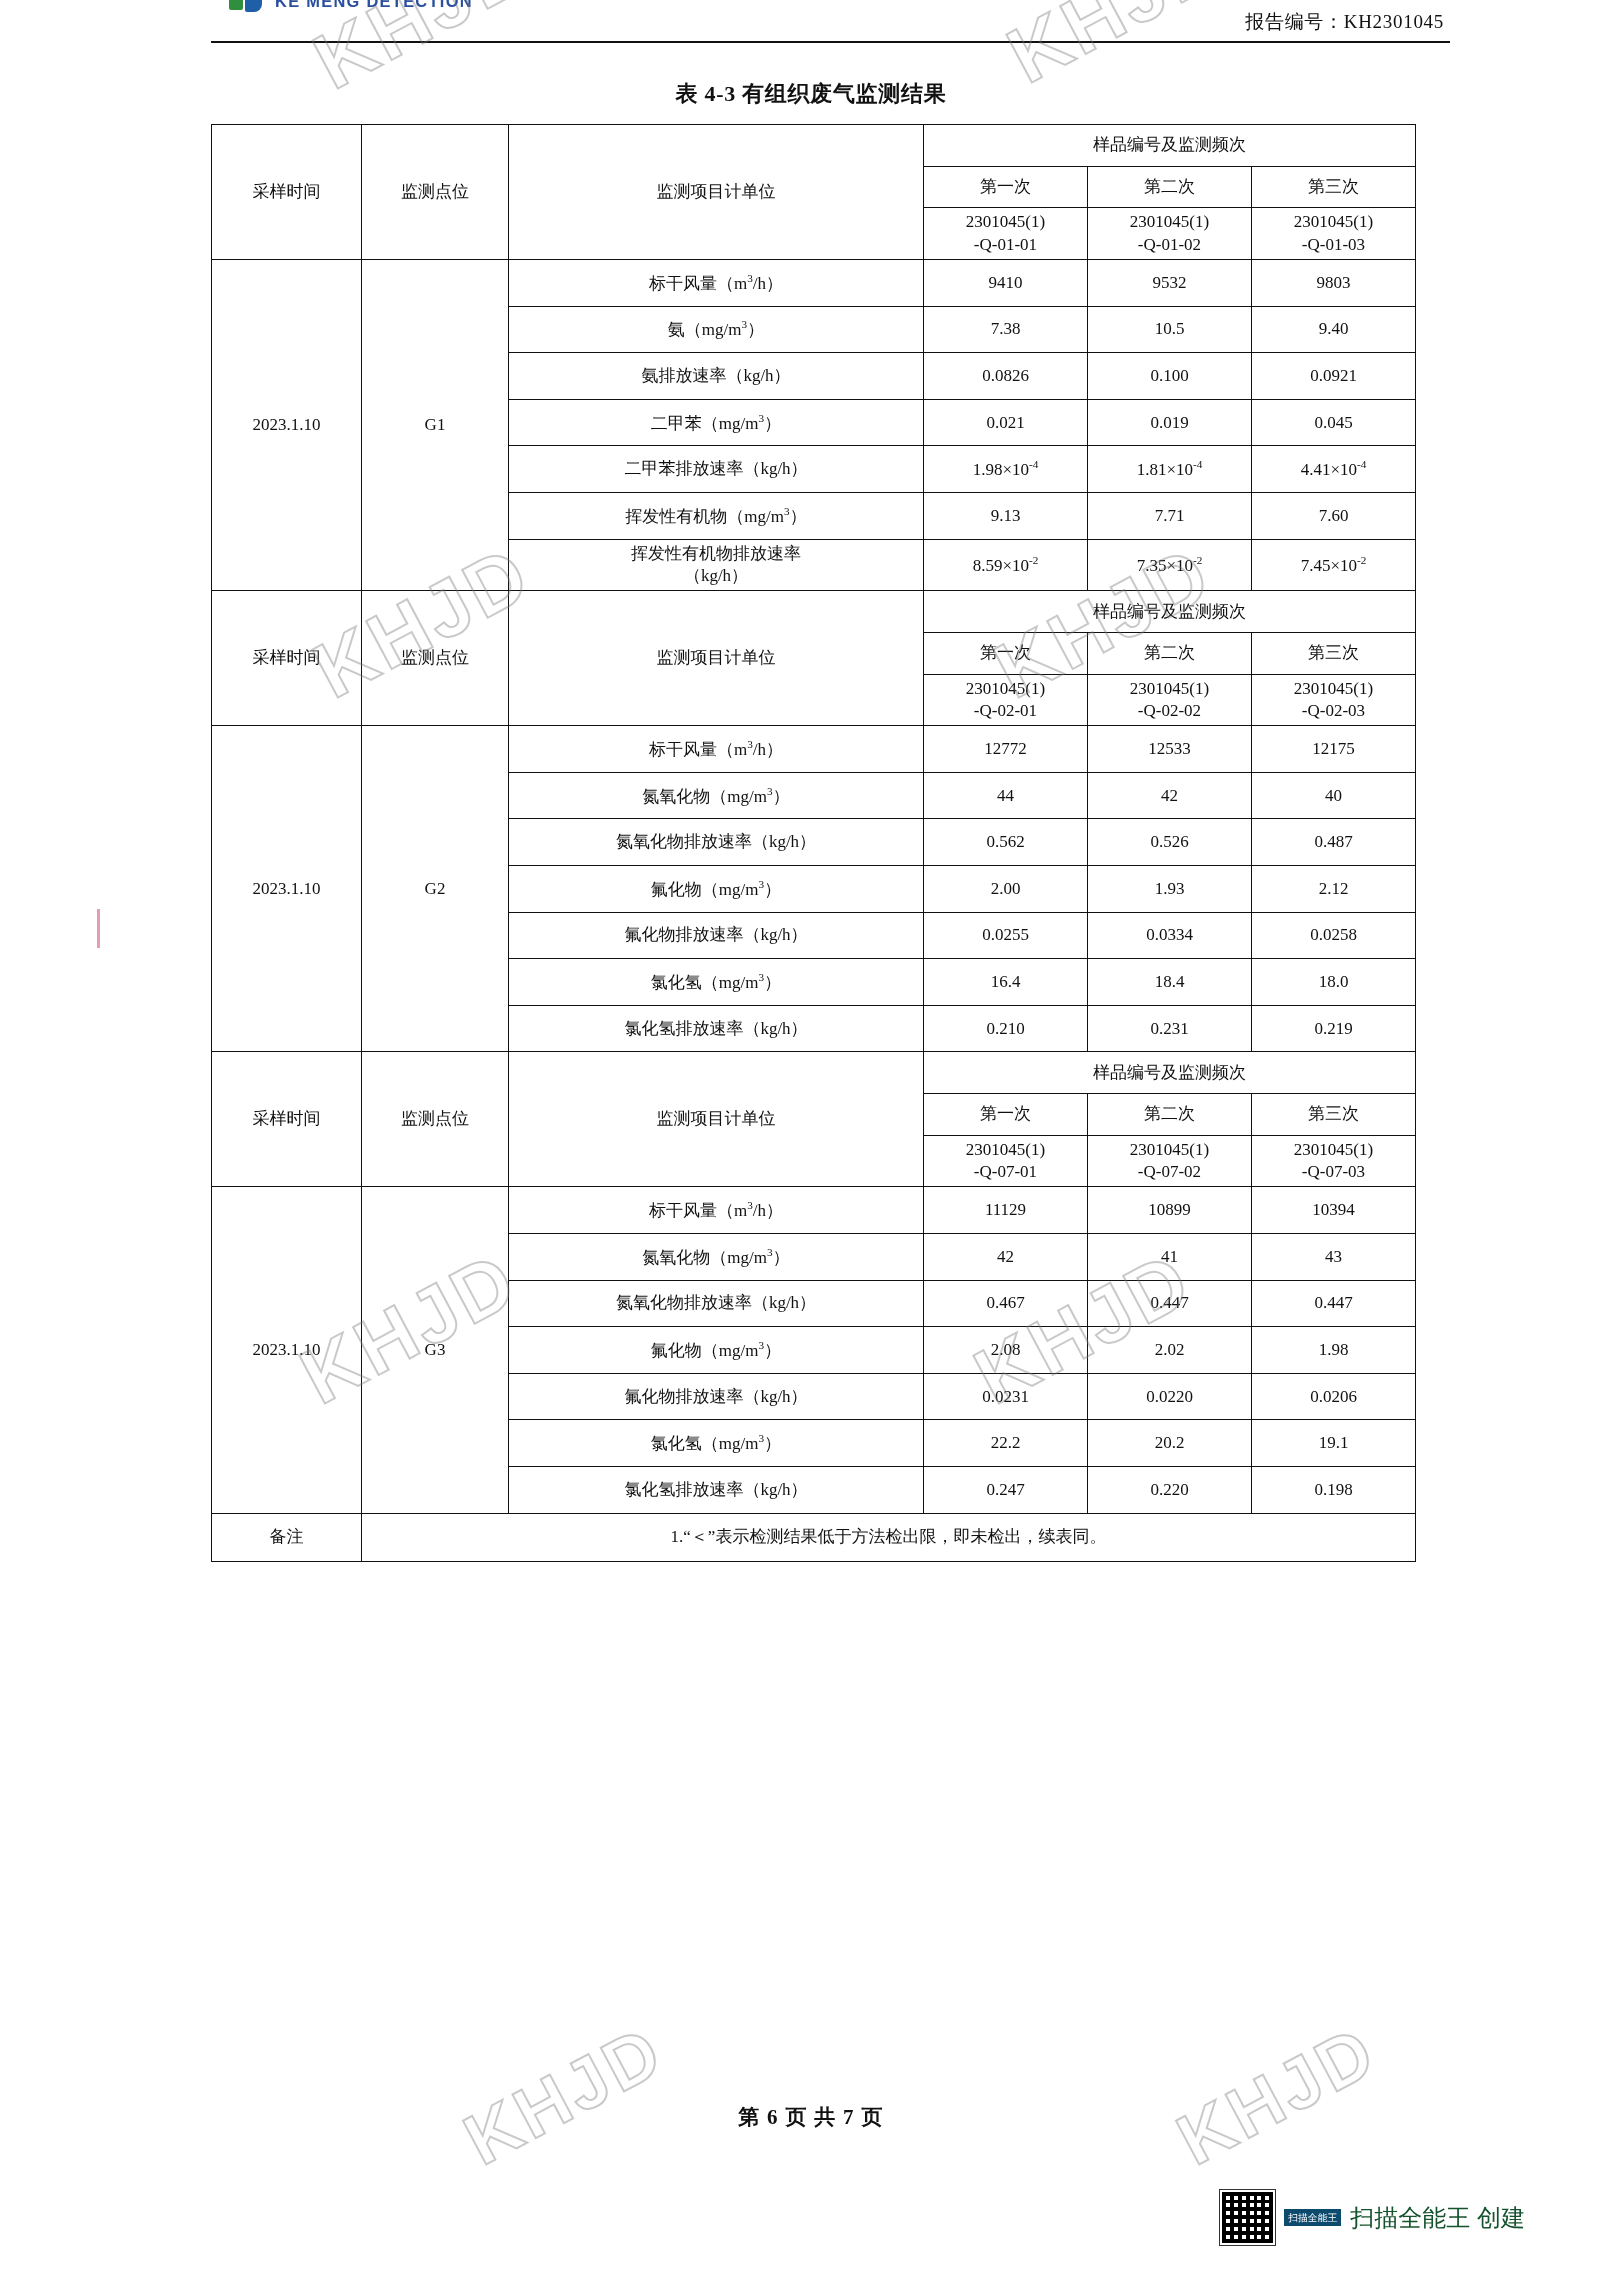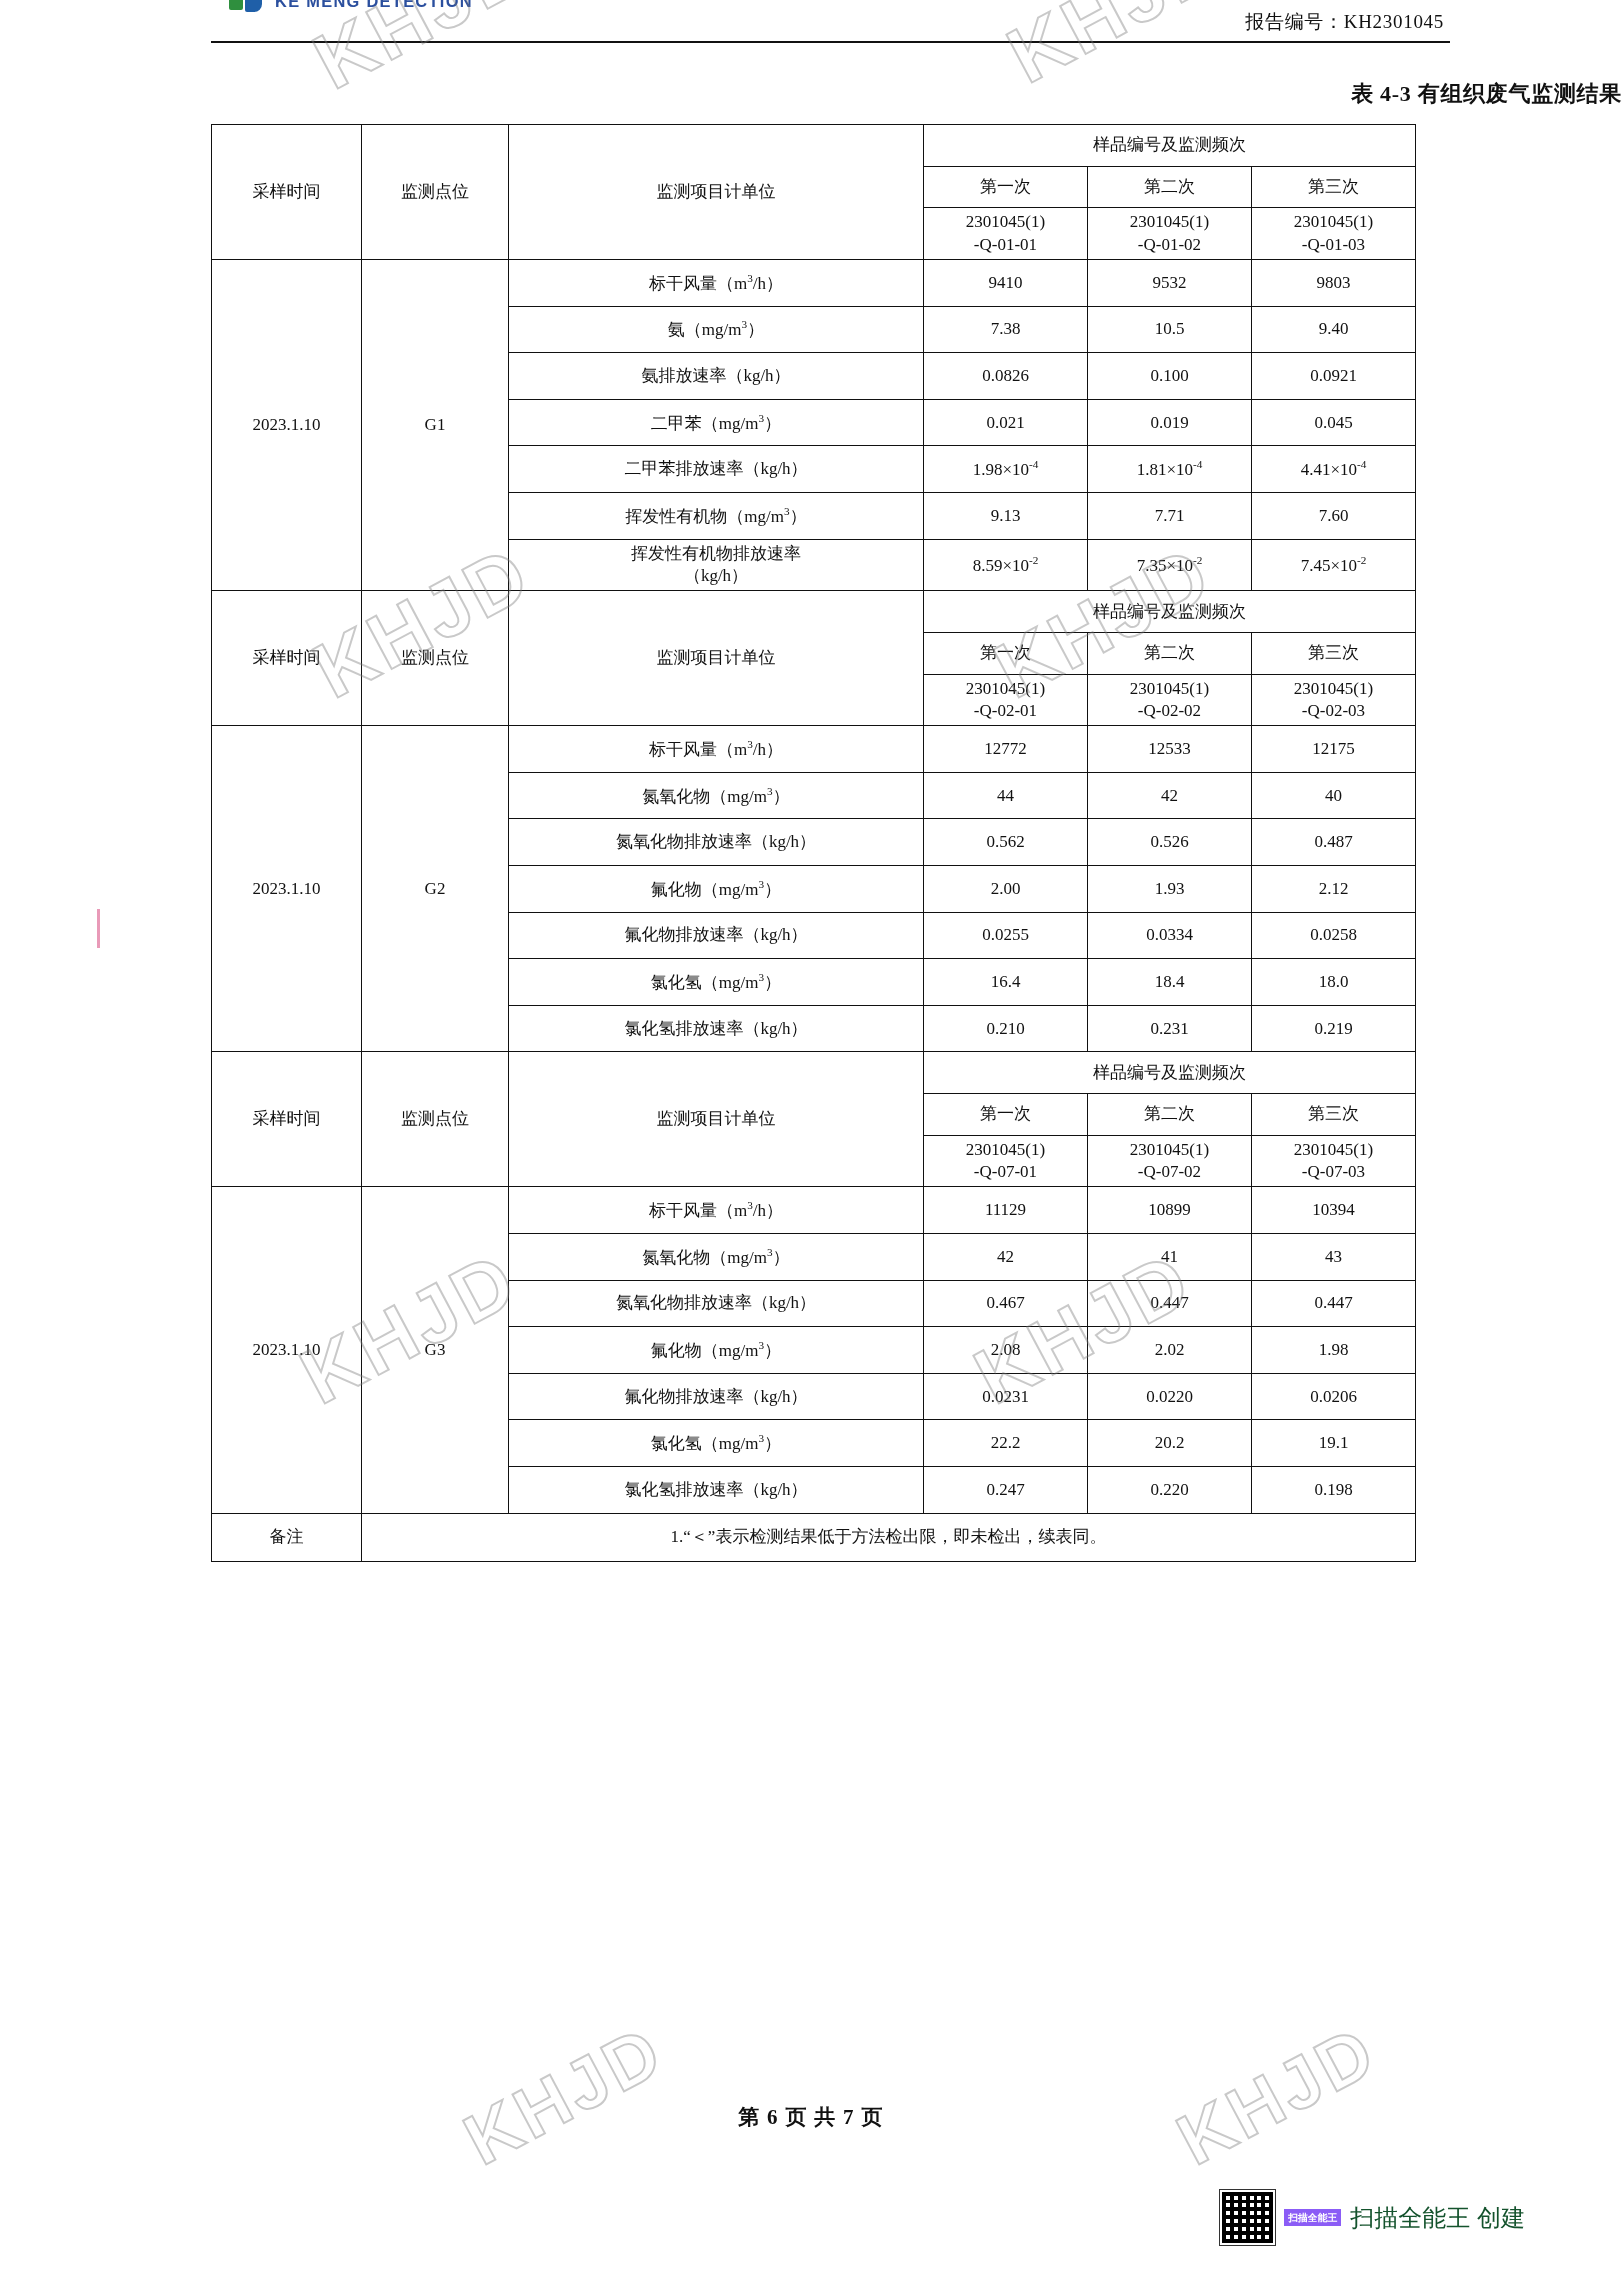--- a/index.html
+++ b/index.html
@@ -80,21 +80,21 @@
     height: 2px;
     background: #111;
   }
 
   
   .table-title {
     position: absolute;
     left: 0;
     top: 79px;
     width: 1622px;
-    text-align: right;
+    text-align: center;
     font-size: 22px;
     font-weight: bold;
     letter-spacing: 0.7px;
   }
 
   
   .table-wrap {
     position: absolute;
     left: 211px;
     top: 124px;
@@ -166,28 +166,27 @@
     width: 51px;
     height: 51px;
     background:
       repeating-linear-gradient(0deg,#000 0 3.9px,#fff 3.9px 7.9px),
       repeating-linear-gradient(90deg,#000 0 3.9px,#fff 3.9px 7.9px);
     background-blend-mode: multiply;
     border: 2.6px solid #fff;
     outline: 1.3px solid #333;
   }
   .scan-label-box {
-    background: #8b5cf6;
+    background: #0c4a6e;
     color: #fff;
     font-family: "Liberation Sans", sans-serif;
     font-size: 9.8px;
     padding: 2.6px 3.9px;
     line-height: 1.2;
     white-space: nowrap;
-    font-weight: bold;
   }
   .scan-text {
     font-family: "Liberation Sans", sans-serif;
     font-size: 24px;
     color: #14532d;
     white-space: nowrap;
   }
 
   
   .wm {

